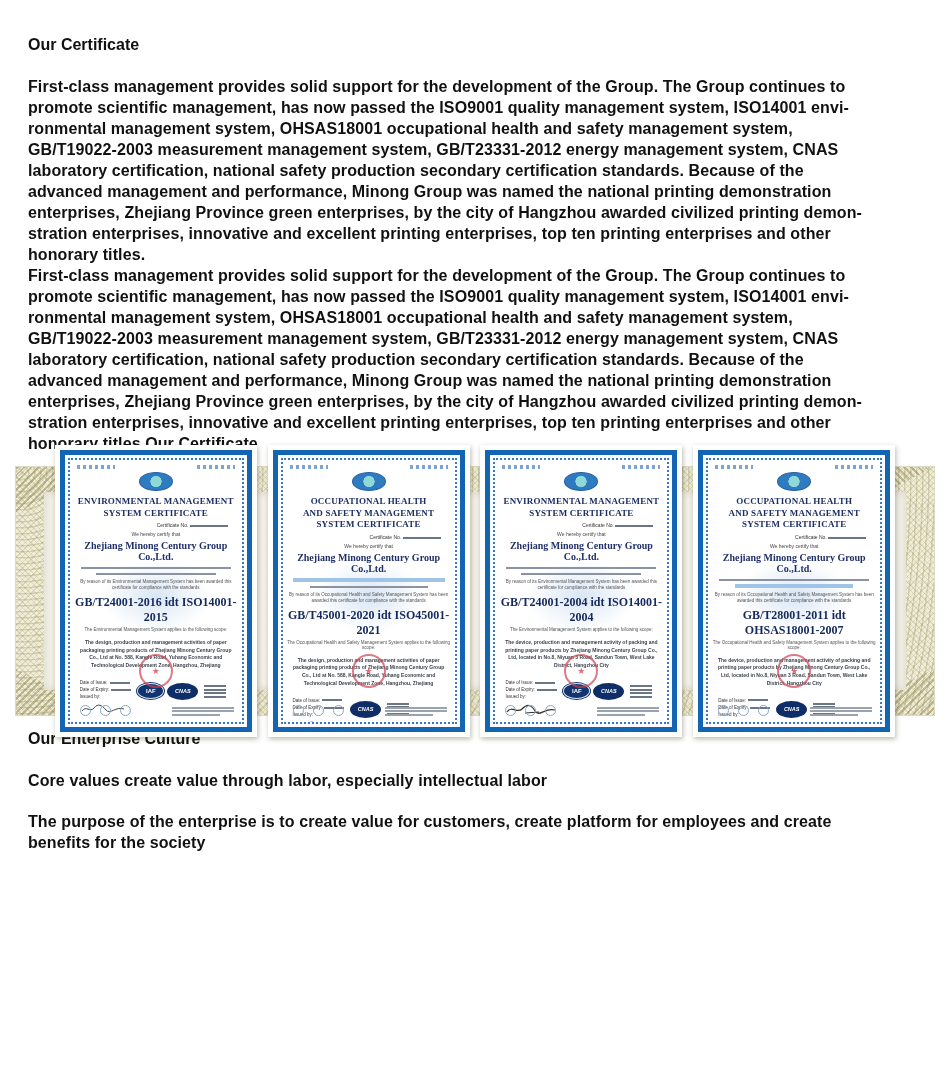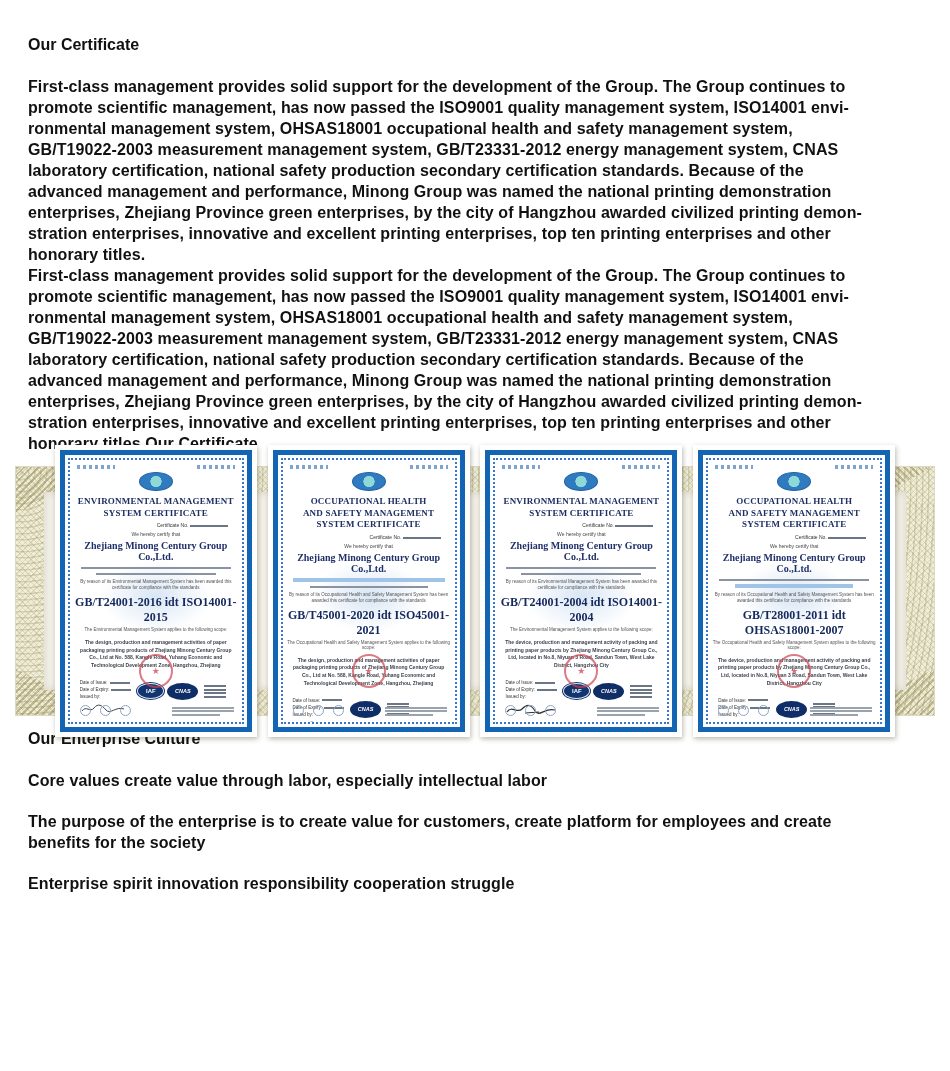--- a/index.html
+++ b/index.html
@@ -388,15 +388,14 @@
       </div>
 
     </div>
   </div>
 
   <h2 class="section-heading culture-heading">Our Enterprise Culture</h2>
 
   <p class="culture-item">Core values create value through labor, especially intellectual labor</p>
   <p class="culture-item">The purpose of the enterprise is to create value for customers, create platform for employees and create
 benefits for the society</p>
-  <p class="culture-item">Enterprise spirit innovation responsibility cooperation struggle</p>
 
 </div>
 
 </body></html>

